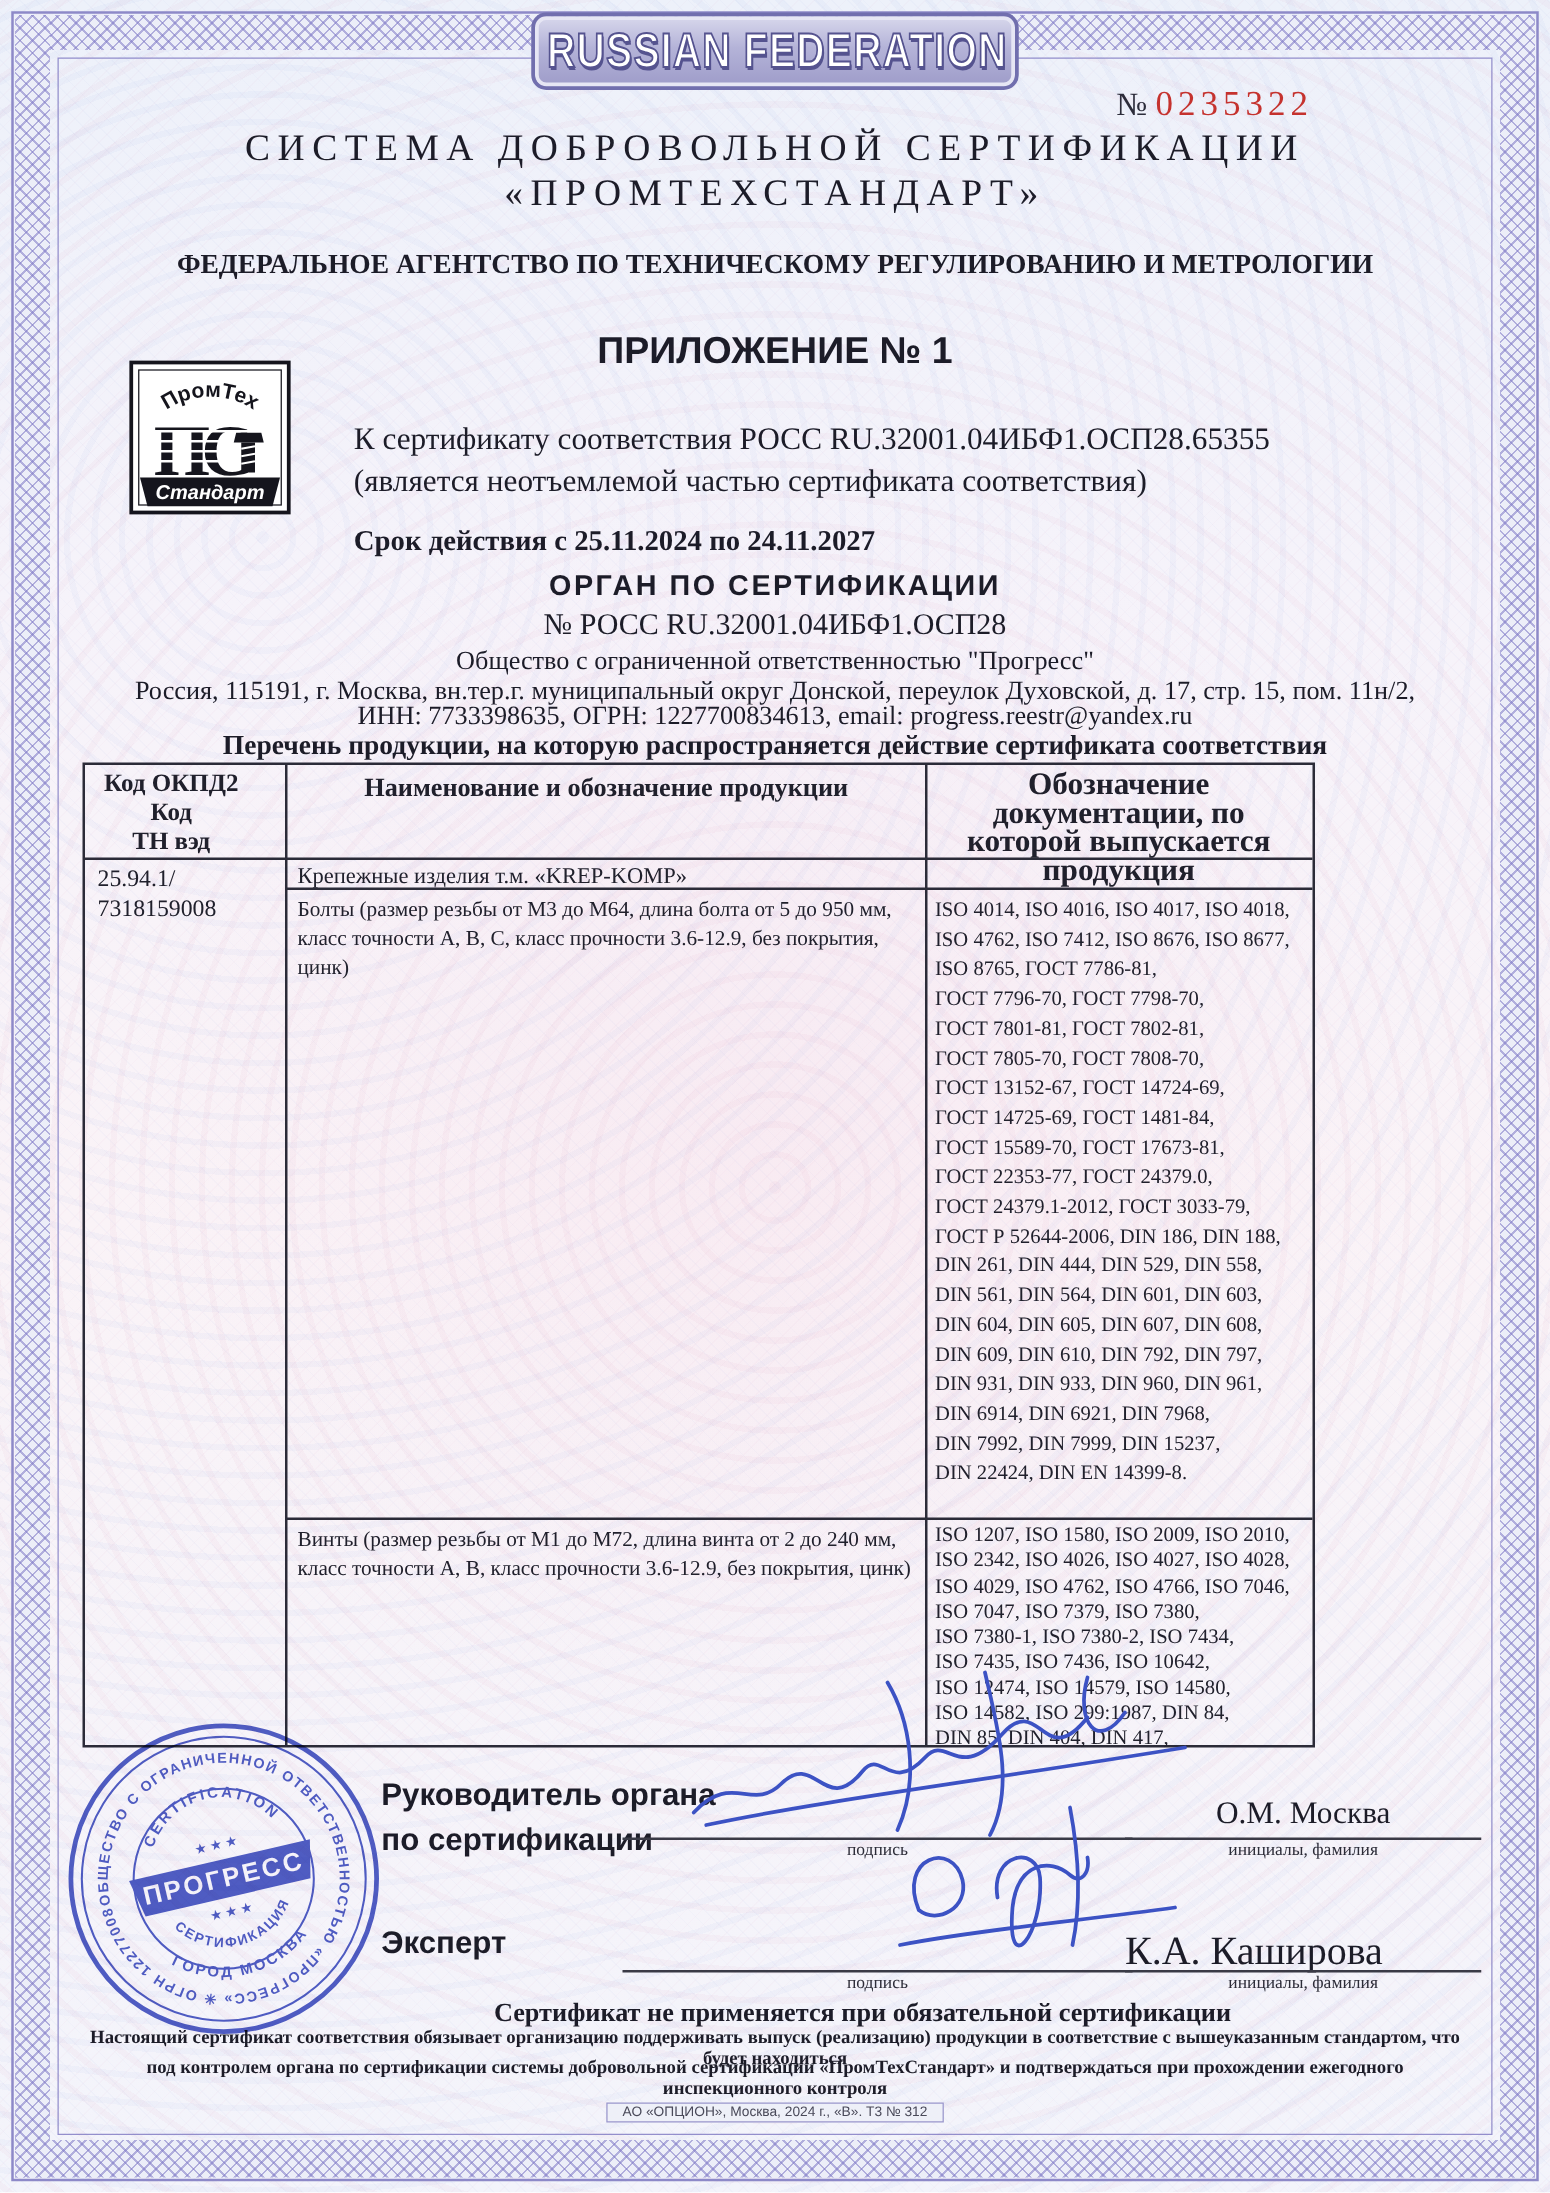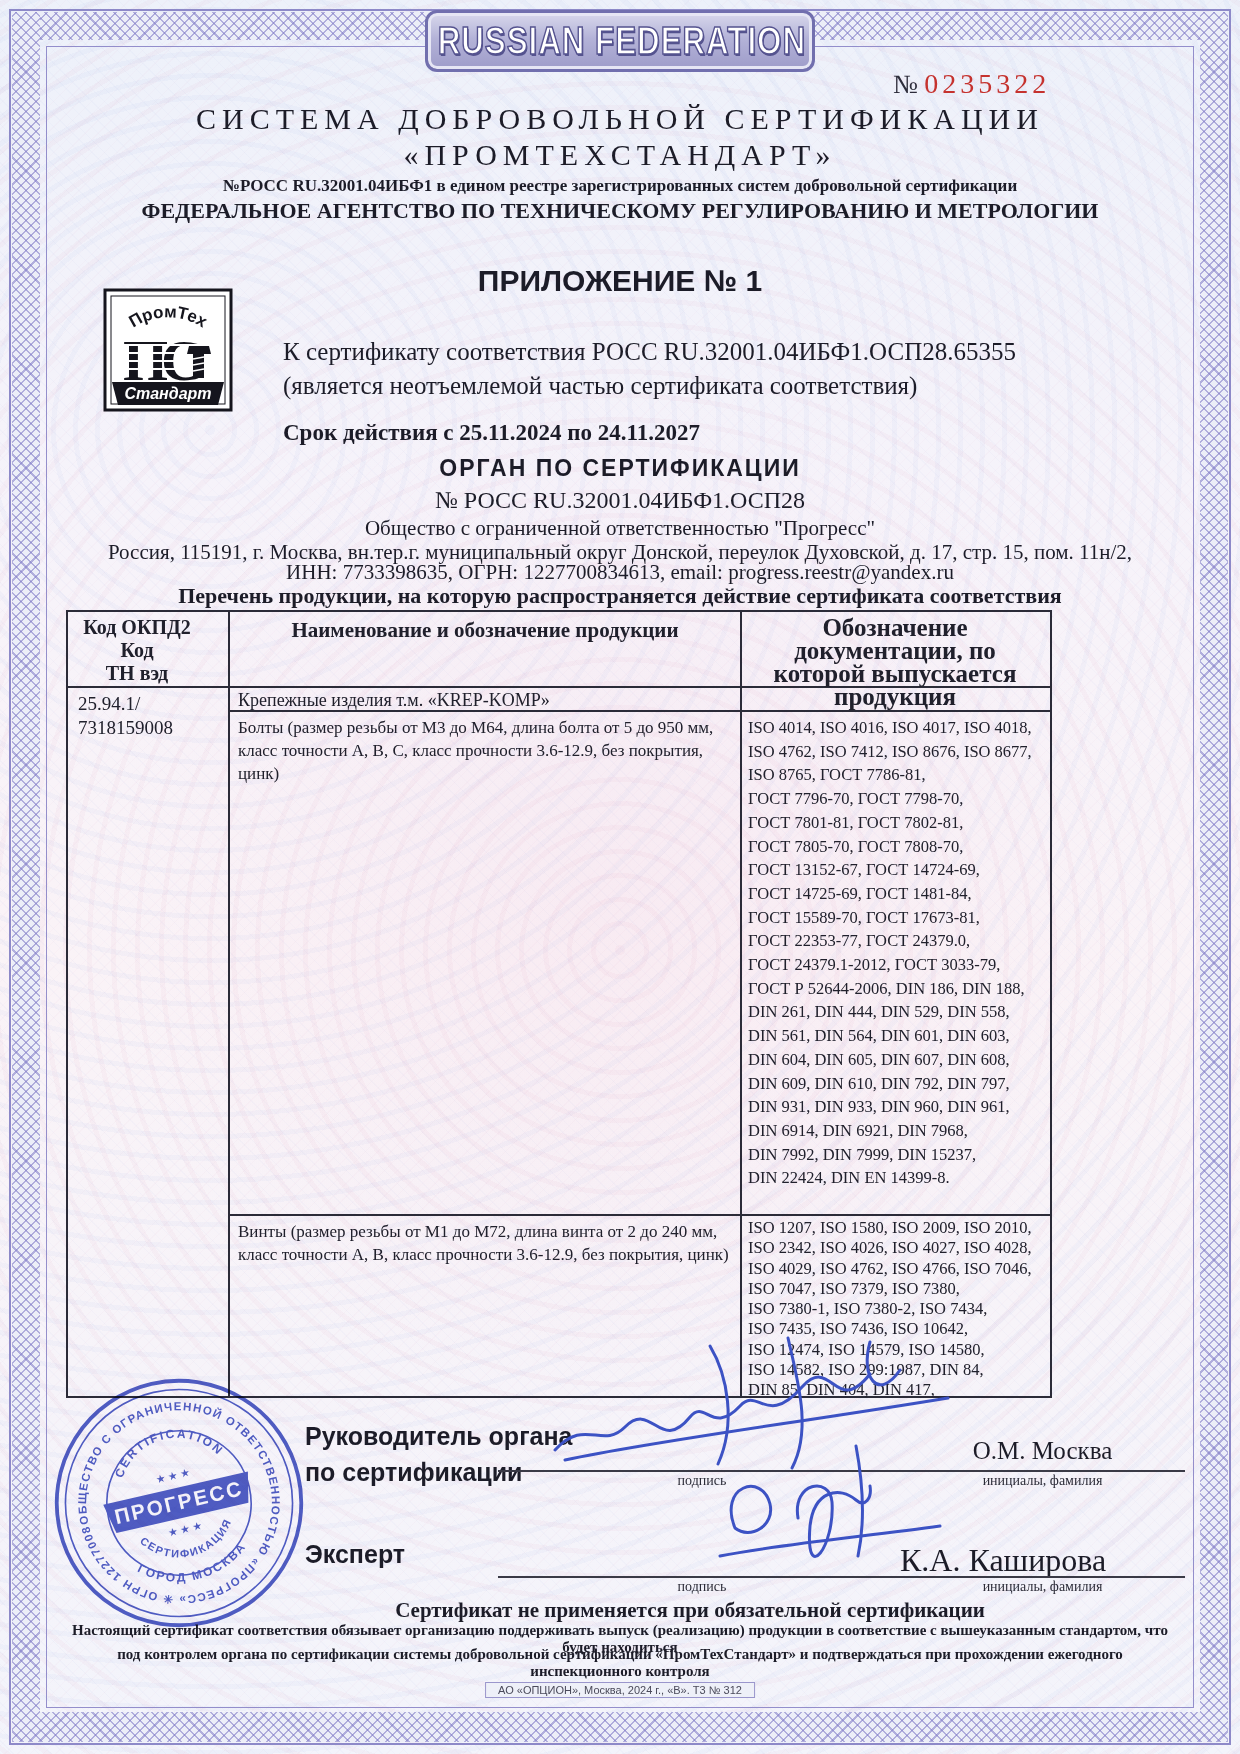--- a/index.html
+++ b/index.html
@@ -129,21 +129,20 @@
     <span>RUSSIAN FEDERATION</span>
   </div>
 
   <div class="doc-number">
     <span class="pref">№</span>
     <span class="num">0235322</span>
   </div>
 
   <div class="abs center h-line1">СИСТЕМА ДОБРОВОЛЬНОЙ СЕРТИФИКАЦИИ</div>
   <div class="abs center h-line2">«ПРОМТЕХСТАНДАРТ»</div>
-  <div class="abs center h-line3">№РОСС RU.32001.04ИБФ1 в едином реестре зарегистрированных систем добровольной сертификации</div>
   <div class="abs center h-line4">ФЕДЕРАЛЬНОЕ АГЕНТСТВО ПО ТЕХНИЧЕСКОМУ РЕГУЛИРОВАНИЮ И МЕТРОЛОГИИ</div>
 
   <div class="abs center annex-title">ПРИЛОЖЕНИЕ № 1</div>
 
   <div class="abs logo-box">
     <svg width="130" height="124" viewBox="0 0 130 124">
       <rect x="2" y="2" width="126" height="120" fill="#ffffff" stroke="#15151d" stroke-width="3"></rect>
       <rect x="8" y="8" width="114" height="108" fill="none" stroke="#15151d" stroke-width="1"></rect>
       <defs>
         <path id="logoArc" d="M22,48 A50,38 0 0 1 108,48" fill="none"></path>

